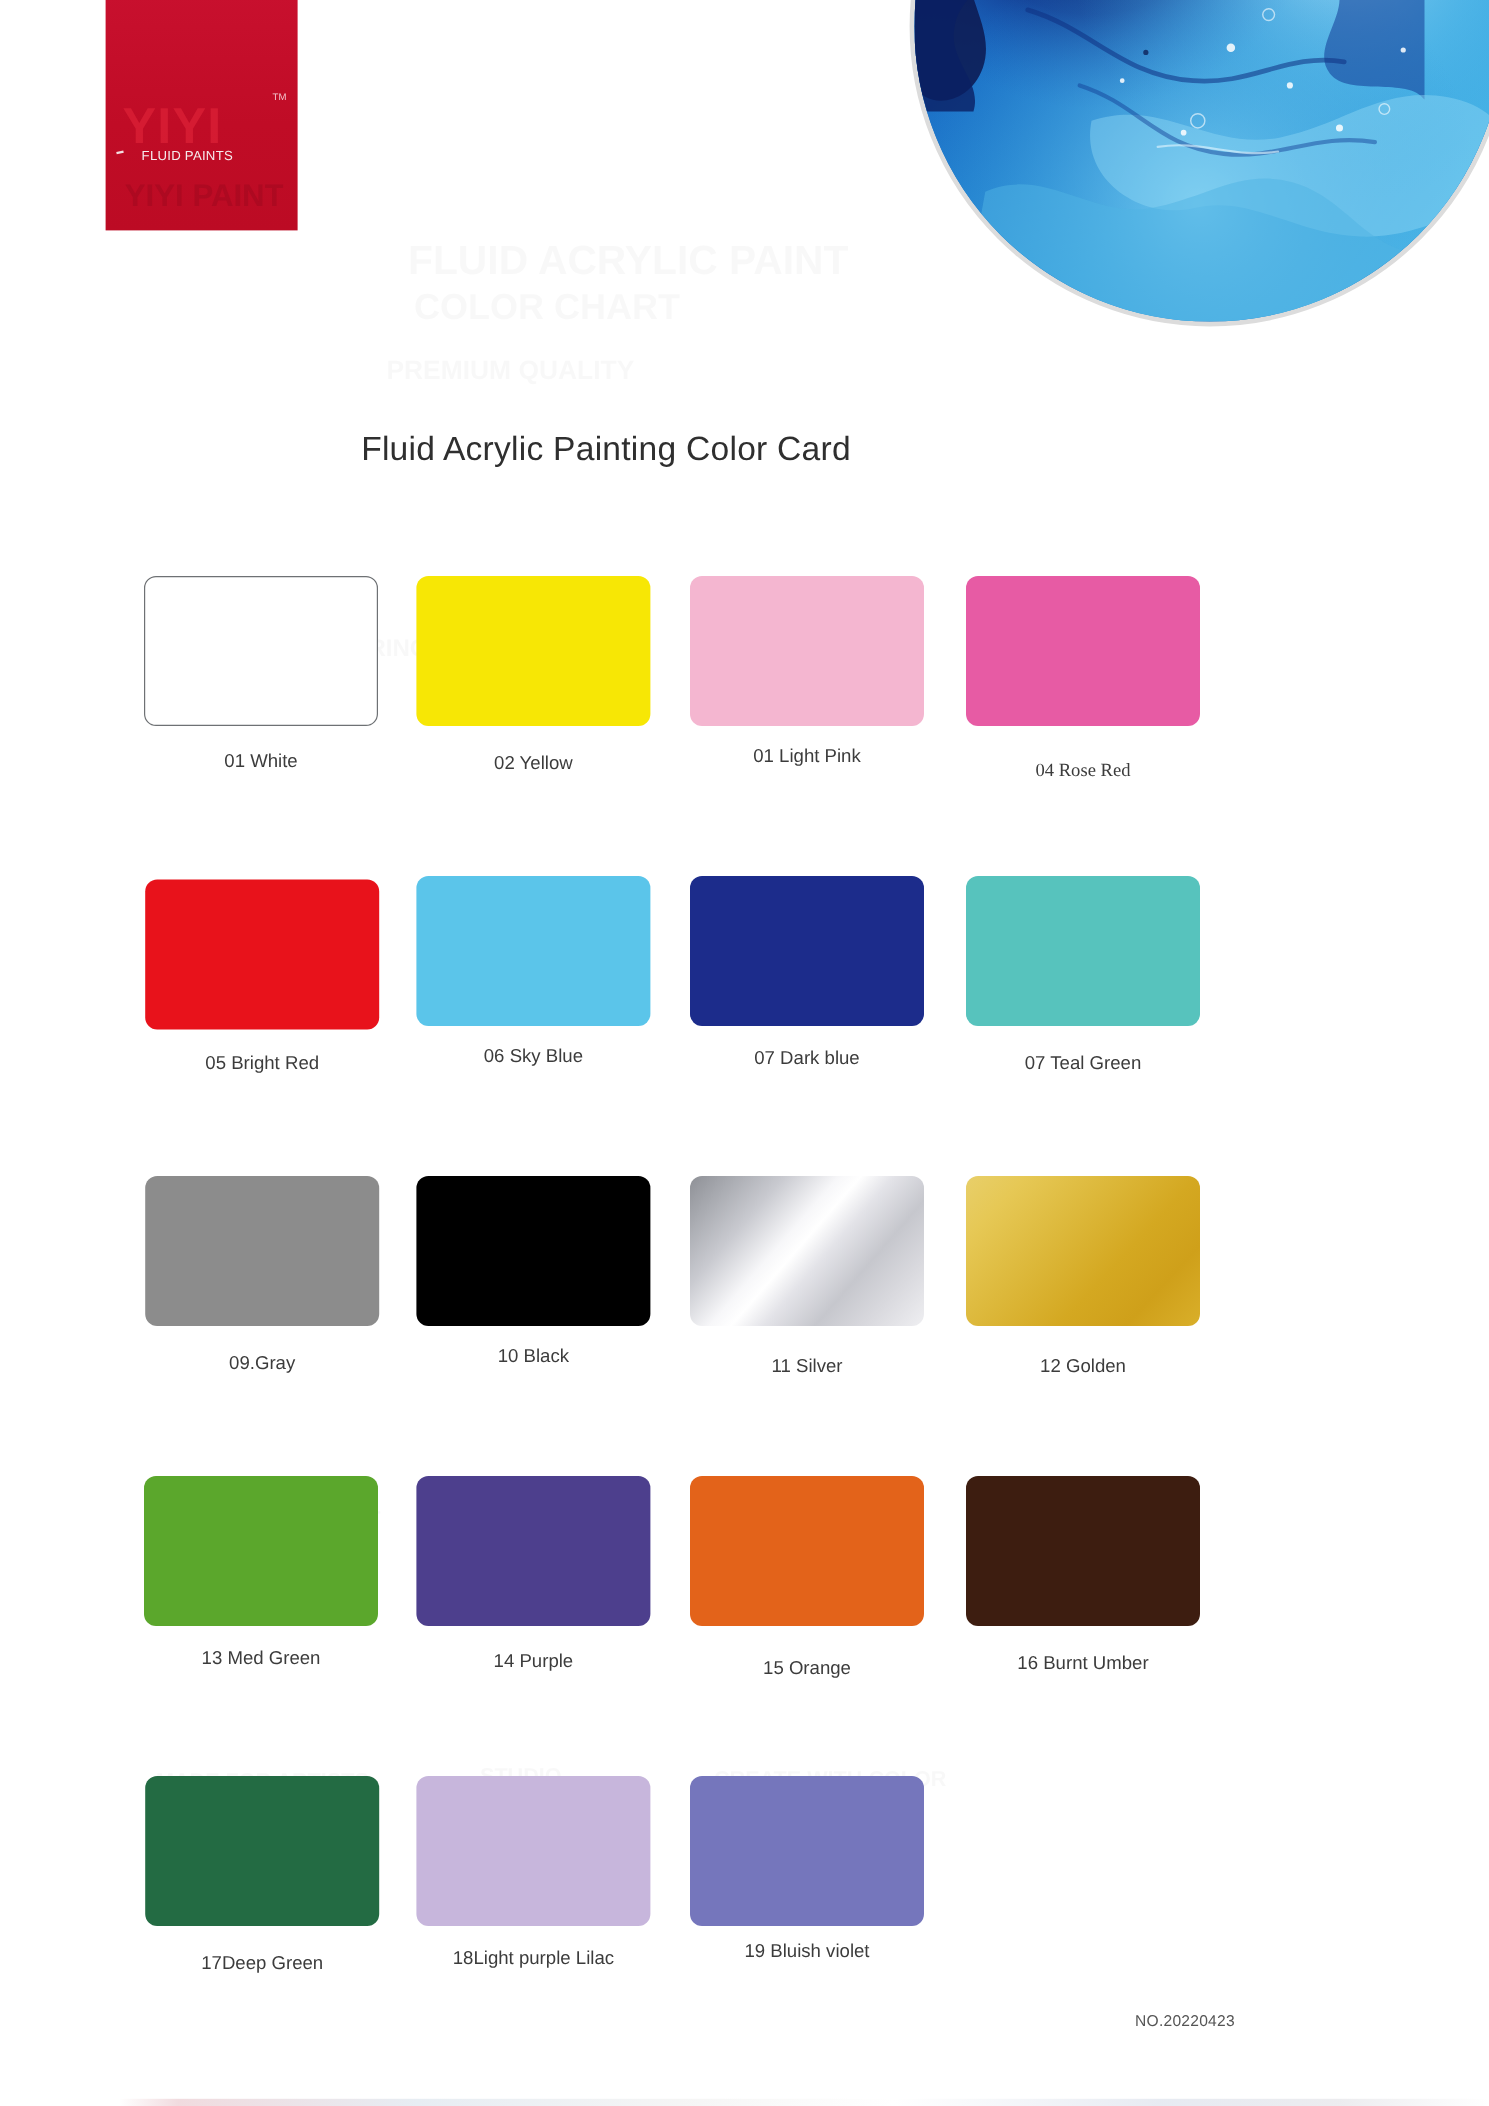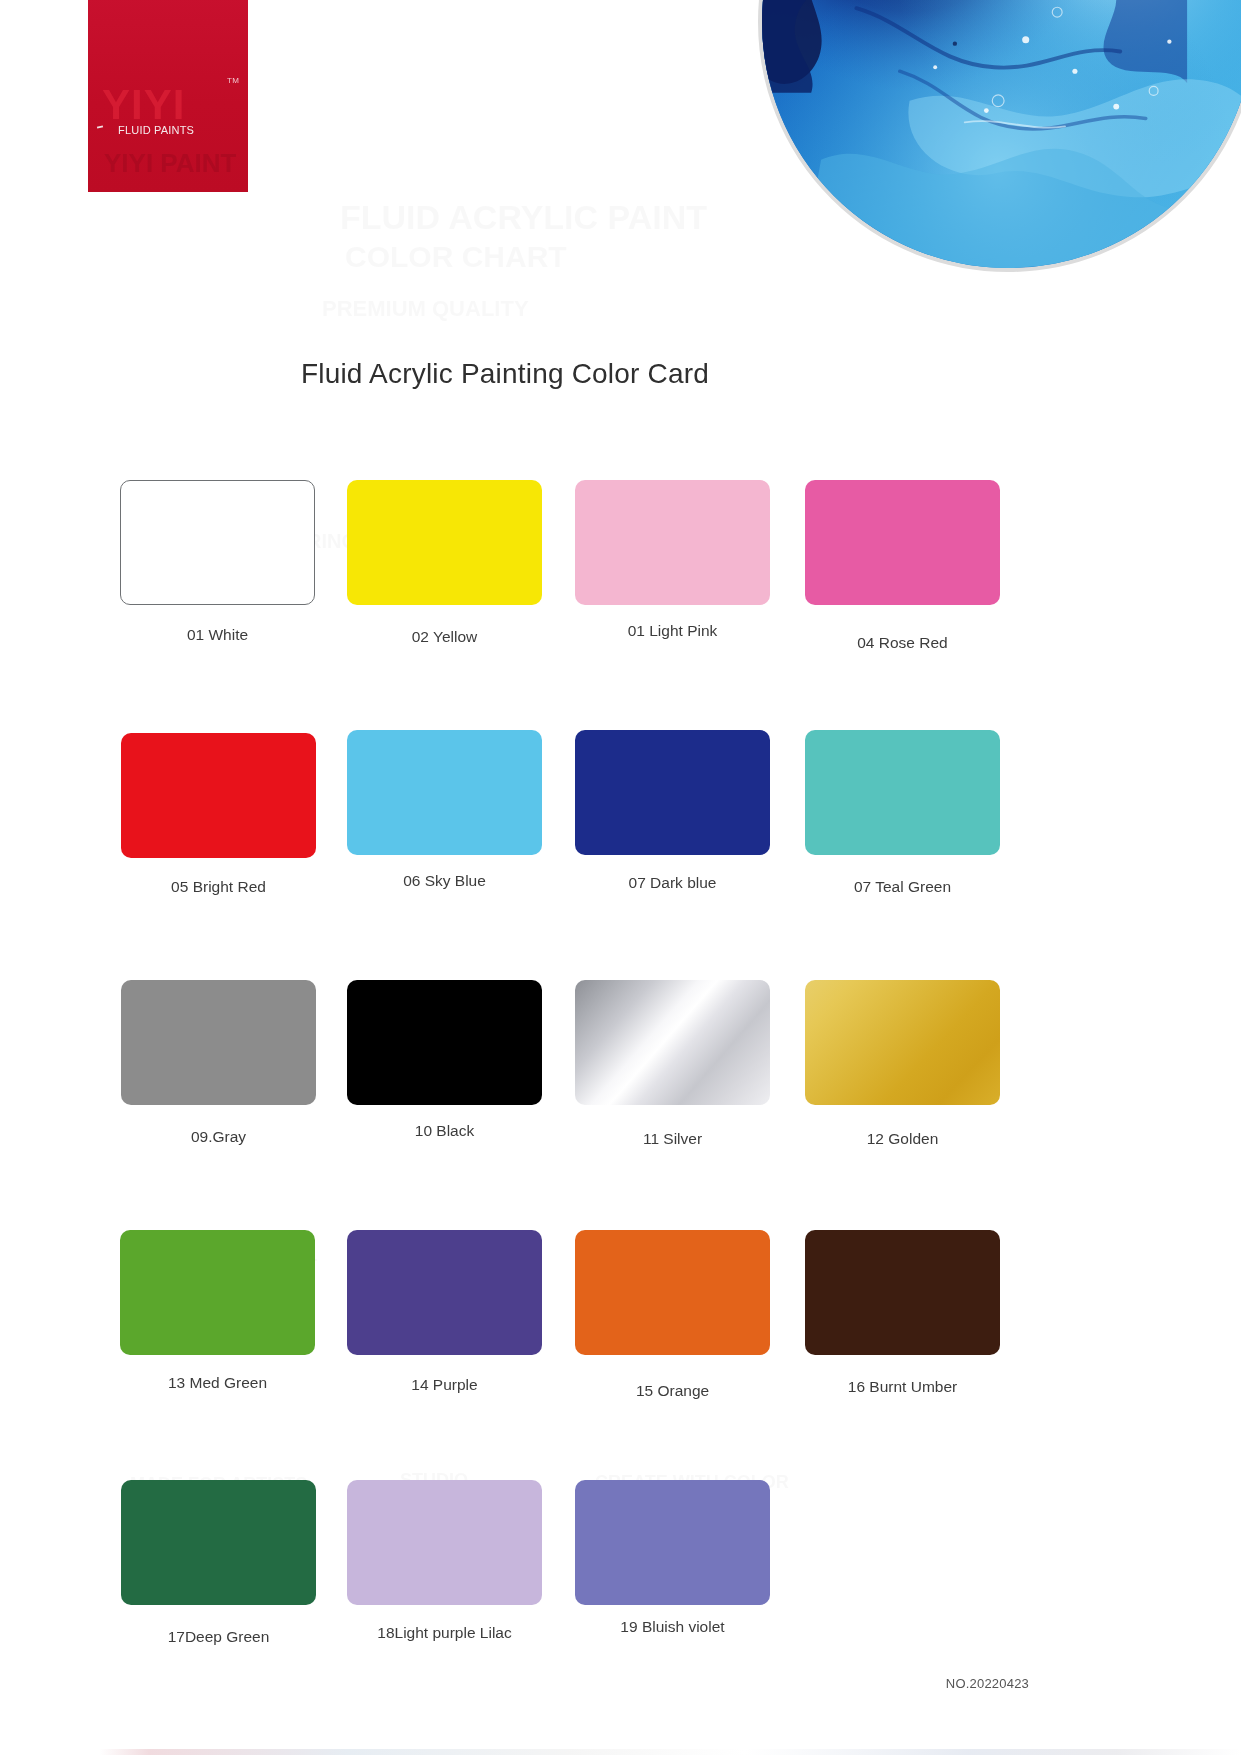--- a/index.html
+++ b/index.html
@@ -317,21 +317,21 @@
         <div class="cell">
           <div class="swatch" style="position: relative; left: 0px; top: 0px; background: rgb(247, 231, 5);"></div>
           <div class="cell-label" style="top: 148px; left: 0px;">02 Yellow</div>
         </div>
         <div class="cell">
           <div class="swatch" style="position: relative; left: 1px; top: 0px; background: rgb(244, 182, 208);"></div>
           <div class="cell-label" style="top: 142px; left: 1px;">01 Light Pink</div>
         </div>
         <div class="cell">
           <div class="swatch" style="position: relative; left: 4px; top: 0px; background: rgb(231, 91, 164);"></div>
-          <div class="cell-label" style="top: 154px; left: 4px;">04 Rose Red</div>
+          <div class="cell-label" style="top: 154px; left: 4px; font-family: Liberation Serif, serif;">04 Rose Red</div>
         </div>
       </div>
       <div class="grid-row">
         <div class="cell">
           <div class="swatch" style="position: relative; left: 1px; top: 3px; background: rgb(232, 18, 27);"></div>
           <div class="cell-label" style="top: 148px; left: 1px;">05 Bright Red</div>
         </div>
         <div class="cell">
           <div class="swatch" style="position: relative; left: 0px; top: 0px; background: rgb(91, 197, 234);"></div>
           <div class="cell-label" style="top: 142px; left: 0px;">06 Sky Blue</div>

